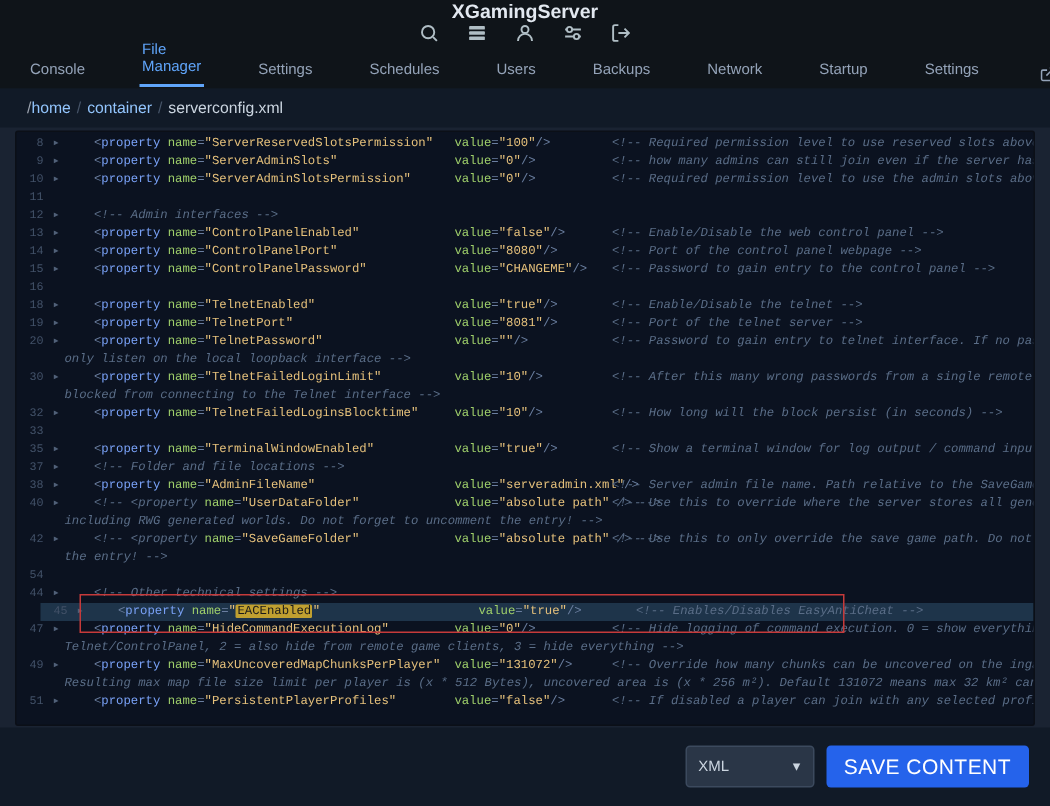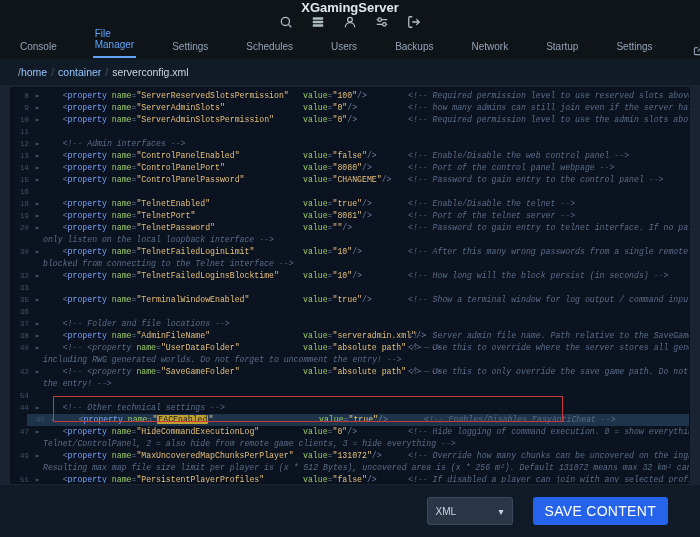--- a/index.html
+++ b/index.html
@@ -117,22 +117,22 @@
   }
 
   
   .footer {
     position: absolute;
     left: 0; right: 0; bottom: 0;
     height: 52px;
     display: flex;
     justify-content: flex-end;
     align-items: center;
-    gap: 20px;
-    padding: 0 32px;
+    gap: 8px;
+    padding: 0 14px;
     background: #111a27;
   }
   .lang-select {
     background:#2a3647; border:1px solid #3c4a5e; color:#cbd5e0;
     height:28px; width:86px; border-radius:3px;
     font-size:10px; display:flex; align-items:center; justify-content:space-between;
     padding:0 8px; cursor:pointer;
   }
   .savebtn {
     height:28px; background:#2563eb; color:#fff; border:none; border-radius:3px;
@@ -279,25 +279,20 @@
         <span class="gut">33</span>
         <span class="fold"></span>
         <span class="code"></span>
       </div>
       <div class="line">
         <span class="gut">35</span>
         <span class="fold">▸</span>
         <span class="code">&nbsp;&nbsp;&nbsp;&nbsp;<span class="tagd">&lt;</span><span class="tagn">property</span> <span class="attr">name</span><span class="tagd">=</span><span class="str">"TerminalWindowEnabled"</span><span class="valcol"><span class="attr">value</span><span class="tagd">=</span><span class="str">"true"</span><span class="tagd">/&gt;</span></span><span class="cmtcol cmt">&lt;!-- Show a terminal window for log output / command input (Windows only) --&gt;</span></span>
       </div>
       <div class="line">
-        <span class="gut">36</span>
-        <span class="fold"></span>
-        <span class="code"></span>
-      </div>
-      <div class="line">
         <span class="gut">37</span>
         <span class="fold">▸</span>
         <span class="code">&nbsp;&nbsp;&nbsp;&nbsp;<span class="cmt">&lt;!-- Folder and file locations --&gt;</span></span>
       </div>
       <div class="line">
         <span class="gut">38</span>
         <span class="fold">▸</span>
         <span class="code">&nbsp;&nbsp;&nbsp;&nbsp;<span class="tagd">&lt;</span><span class="tagn">property</span> <span class="attr">name</span><span class="tagd">=</span><span class="str">"AdminFileName"</span><span class="valcol"><span class="attr">value</span><span class="tagd">=</span><span class="str">"serveradmin.xml"</span><span class="tagd">/&gt;</span></span><span class="cmtcol cmt">&lt;!-- Server admin file name. Path relative to the SaveGameFolder --&gt;</span></span>
       </div>
       <div class="line">

